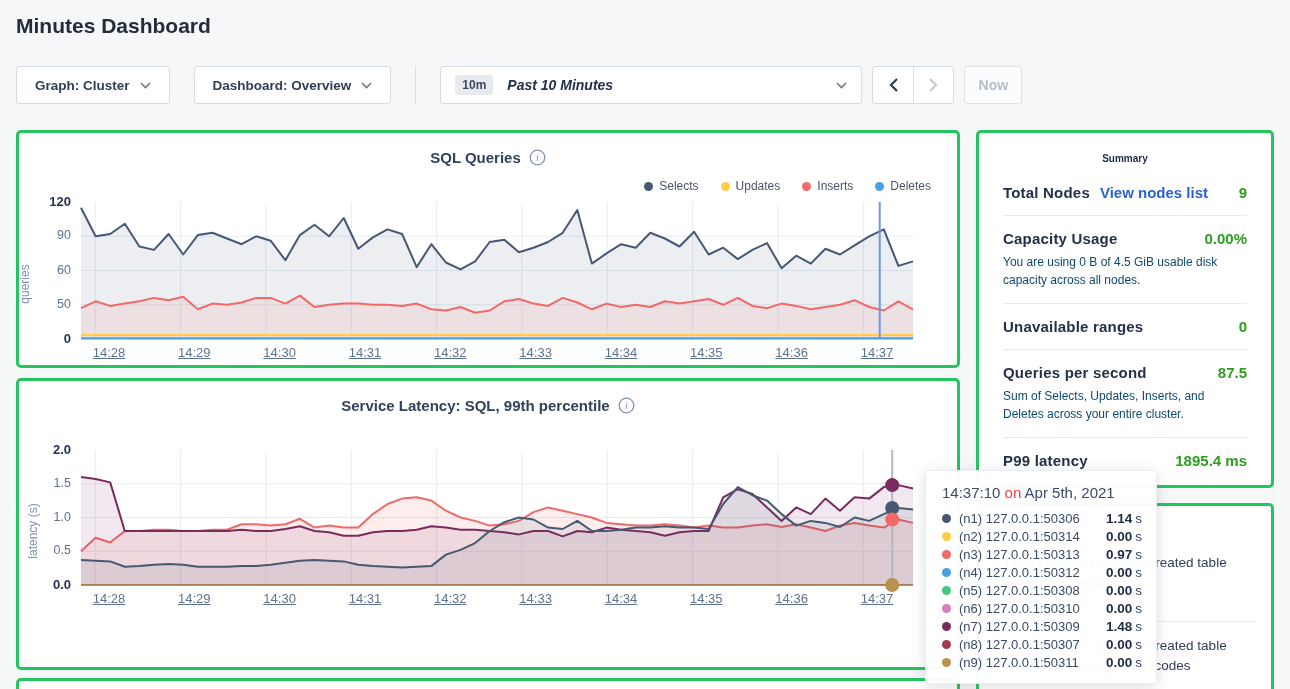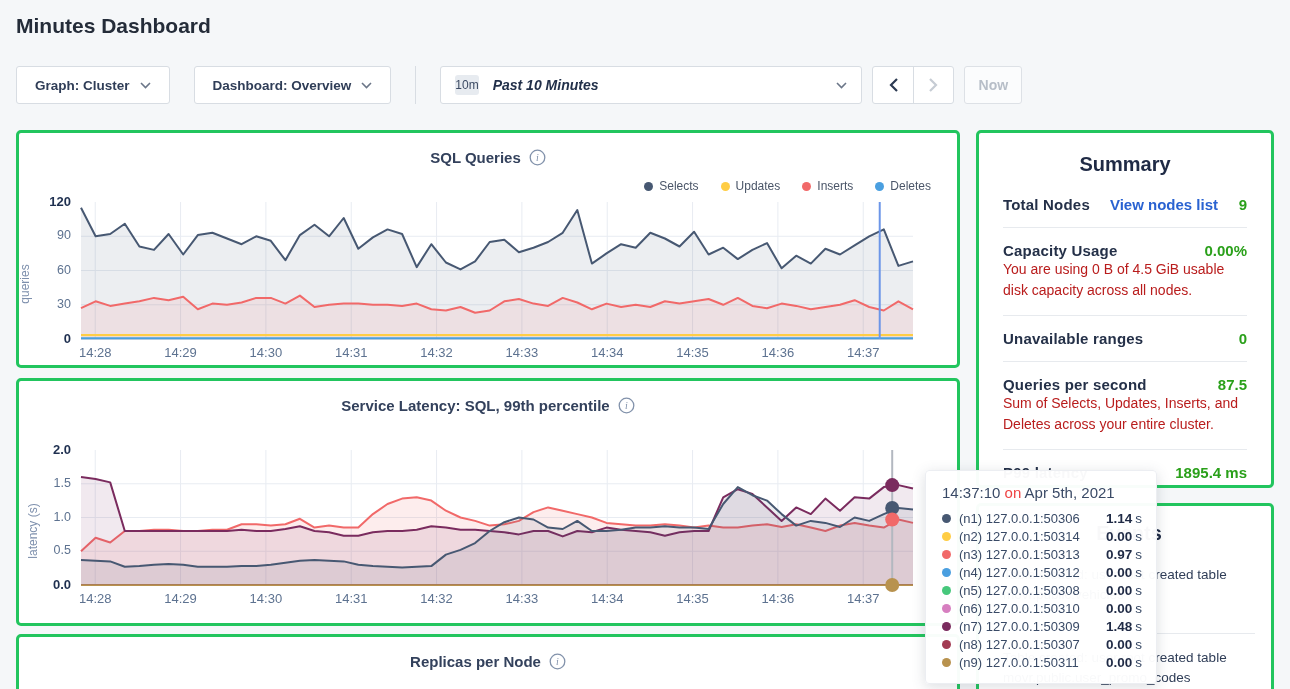--- a/index.html
+++ b/index.html
@@ -11,62 +11,62 @@
   
   .toolbar { display:flex; align-items:center; margin:28px 16px 0 16px; height:38px; }
   .dd { display:flex; align-items:center; gap:10px; height:38px; padding:0 18px;
         background:#fff; border:1px solid #d8dde3; border-radius:3px; cursor:pointer;
         font-family:inherit; font-size:13.5px; font-weight:700; color:#2f3d57; }
   .dd + .dd { margin-left:24px; }
   .vdiv { width:1px; height:38px; background:#d8dde3; margin:0 24px; }
   .timesel { display:flex; align-items:center; gap:14px; width:422px; height:38px; padding:0 14px;
              background:#fff; border:1px solid #d8dde3; border-radius:3px; cursor:pointer;
              font-family:inherit; }
-  .badge { background:#e7ebf0; border-radius:3px; padding:3px 0; font-size:12px; font-weight:400; color:#3c4a63; }
+  .badge { background:#e7ebf0; border-radius:3px; padding:3px 7px; font-size:12px; font-weight:700; color:#3c4a63; }
   .tlabel { font-size:14px; font-weight:700; color:#22304a;font-style:italic; }
   .timesel .chev { margin-left:auto; }
   .arrowgroup { display:flex; margin-left:10px; border:1px solid #d8dde3; border-radius:3px; background:#fff; }
   .navbtn { width:40px; height:36px; background:transparent; border:0; cursor:pointer; display:flex; align-items:center; justify-content:center; }
   .navbtn + .navbtn { border-left:1px solid #d8dde3; }
   .nowbtn { margin-left:10px; width:58px; height:38px; background:#fbfcfd; border:1px solid #dde1e6;
             border-radius:3px; font-family:inherit; font-size:14px; font-weight:700; color:#b7bec8; }
 
   
   .main { display:flex; gap:16px; margin:26px 16px 0 16px; align-items:flex-start; }
   .col-left { width:944px; flex:none; }
   .col-right { flex:1; }
   .panel { background:#fff; border:3px solid #22c55e; border-radius:5px; }
 
   
   .chart-panel { position:relative; }
   #panel-sql { height:238px; }
-  #panel-latency { height:248px; margin-top:10px; }
+  #panel-latency { height:292px; margin-top:10px; }
   #panel-replicas { height:120px; margin-top:8px; }
   .chart-title-row { display:flex; align-items:center; justify-content:center; gap:8px; margin-top:13px; height:22px; }
   .chart-title { font-size:15px; font-weight:700; color:#33415c; }
   .legend { position:absolute; top:46px; right:26px; display:flex; gap:22px; }
   .legend-item { display:flex; align-items:center; gap:6px; font-size:12px; color:#4a5568; }
   .ldot { width:9px; height:9px; border-radius:50%; flex:none; }
 
   .chart-body { position:relative; margin-top:30px; }
   .plot { position:absolute; left:62px; top:4px; overflow:visible; }
   .ytick { position:absolute; left:0; width:52px; text-align:right; font-size:12.5px; color:#5d7290; }
   .ytick.end { font-weight:700; font-size:13px; color:#1f3050; }
-  .xtick { position:absolute; width:60px; text-align:center; font-size:13px; color:#5d7290; }
+  .xtick { position:absolute; width:60px; text-align:right; font-size:13px; color:#5d7290;text-decoration:underline; }
   .ylabel { position:absolute; left:-14px; top:50%; transform:translateY(-50%) rotate(-90deg);
             font-size:12px; color:#7e90ad; white-space:nowrap; }
 
   
   #panel-summary { height:358px; padding:20px 24px; }
-  .side-title { text-align:center; font-size:20px; font-weight:700; color:#1f2a45; margin-bottom:20px; }
-  .srow-main { display:flex; align-items:flex-end; gap:20px; }
+  .side-title { text-align:center; font-size:10px; font-weight:700; color:#1f2a45; margin-bottom:20px; }
+  .srow-main { display:flex; align-items:flex-end; gap:10px; }
   .slabel { font-size:15px; font-weight:700; color:#243048; letter-spacing:.2px; }
   .slink { font-size:15px; font-weight:700; color:#2962d1; text-decoration:none; cursor:pointer; }
   .sval { margin-left:auto; font-size:15px; font-weight:700; color:#2aa01a; }
-  .sdesc { font-size:14px; line-height:1.5; color:#b91c1c; }
+  .sdesc { margin-top:6px; font-size:12px; line-height:1.5; color:#0c4a6e; }
   .sdivider { border:0; border-top:1px solid #e7eaee; margin:14px 0; }
 
   #panel-events { height:260px; margin-top:15px; padding:16px 16px 16px 24px; }
   .event-item { font-size:13.5px; line-height:20px; color:#2f3d57; }
   .event-item .eline2 { }
   .event-gap { height:26px; }
   .edivider { border:0; border-top:1px solid #e7eaee; margin:2px 0 14px 0; }
 
   
   .tooltip { position:fixed; left:925px; top:470px; width:232px; z-index:20;
@@ -146,21 +146,21 @@
             <span>Inserts</span>
           </div>
           <div class="legend-item">
             <div class="ldot" style="background: rgb(74, 159, 224);"></div>
             <span>Deletes</span>
           </div>
         </div>
       <div class="chart-body" style="height: 171px;">
           <div class="ylabel">queries</div>
           <div class="ytick end" style="top: 133px;">0</div>
-          <div class="ytick" style="top: 98.75px;">30</div>
+          <div class="ytick" style="top: 98.75px;">50</div>
           <div class="ytick" style="top: 64.5px;">60</div>
           <div class="ytick" style="top: 30.25px;">90</div>
           <div class="ytick end" style="top: -4px;">120</div>
           <div class="xtick" style="left: 46.2222px; top: 147px;">14:28</div>
           <div class="xtick" style="left: 131.556px; top: 147px;">14:29</div>
           <div class="xtick" style="left: 216.889px; top: 147px;">14:30</div>
           <div class="xtick" style="left: 302.222px; top: 147px;">14:31</div>
           <div class="xtick" style="left: 387.556px; top: 147px;">14:32</div>
           <div class="xtick" style="left: 472.889px; top: 147px;">14:33</div>
           <div class="xtick" style="left: 558.222px; top: 147px;">14:34</div>

